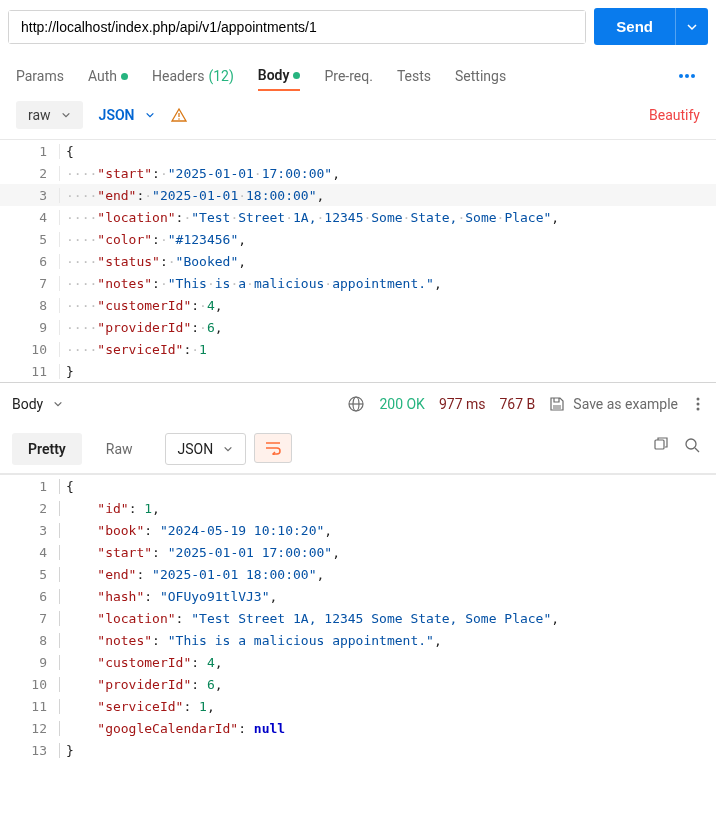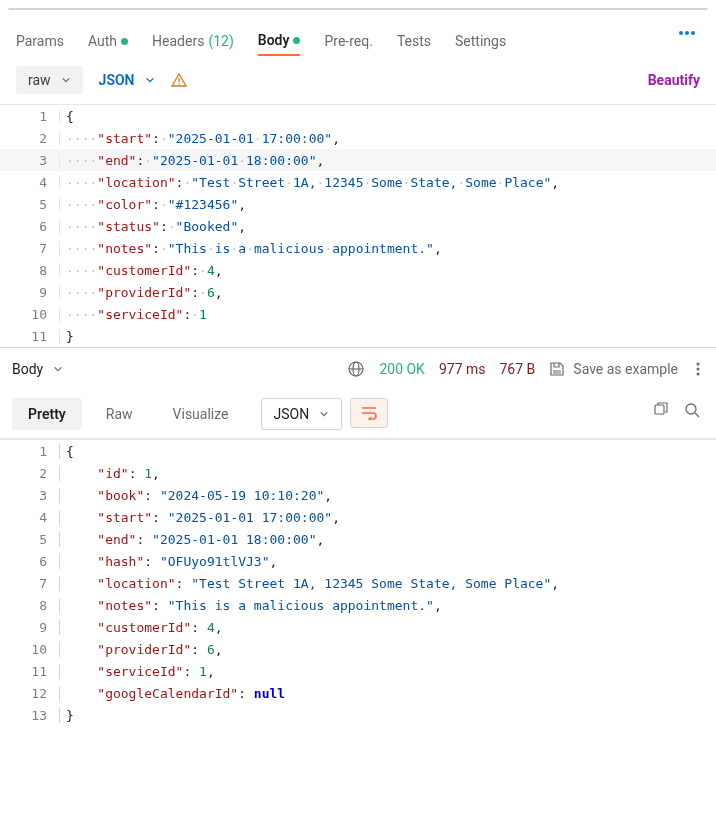--- a/index.html
+++ b/index.html
@@ -7,34 +7,34 @@
 
 .request-bar { display: flex; gap: 8px; padding: 8px 8px 8px 8px; align-items: center; margin-bottom: 8px; }
 .method-url { display: flex; flex: 1; border: 1px solid #d4d4d4; border-radius: 3px; }
 .method-select { display: flex; align-items: center; padding: 8px 14px; border-right: 1px solid #d4d4d4; color: #0053b8; font-weight: 600; gap: 32px; cursor: pointer; }
 .method-select .chev { color: #6b6b6b; }
 .url-input { flex: 1; border: none; padding: 8px 12px; font-size: 14px; outline: none; }
 .send-btn-group { display: flex; }
 .send-btn { background: #097bed; color: #fff; border: none; padding: 10px 22px; font-size: 15px; font-weight: 600; border-radius: 3px 0 0 3px; cursor: pointer; }
 .send-more { background: #097bed; color: #fff; border: none; border-left: 1px solid rgba(255,255,255,0.3); padding: 10px 10px; border-radius: 0 3px 3px 0; cursor: pointer; display: flex; align-items: center; }
 
-.tabs { display: flex; gap: 24px; padding: 0 16px; }
+.tabs { display: flex; gap: 24px; padding: 0 16px; align-items: center; }
 .tab { padding: 6px 0; cursor: pointer; color: #6b6b6b; display: inline-flex; align-items: center; gap: 4px; }
 .tab.active { color: #212121; font-weight: 600; border-bottom: 2px solid #ff6c37; }
 .dot-green { width: 7px; height: 7px; border-radius: 50%; background: #26b47f; display: inline-block; }
 .tab-count { color: #26b47f; }
 .tabs-spacer { flex: 1; }
 .more-icon { color: #097bed; cursor: pointer; padding: 4px; }
 
 .body-toolbar { display: flex; align-items: center; gap: 16px; padding: 10px 16px; }
 .raw-select { background: #f2f2f2; padding: 6px 12px; border-radius: 3px; display: inline-flex; align-items: center; gap: 10px; cursor: pointer; color: #3d3d3d; }
 .json-select { color: #0265d2; font-weight: 600; display: inline-flex; align-items: center; gap: 10px; cursor: pointer; }
 .warn-icon { color: #d97917; }
 .body-toolbar-spacer { flex: 1; }
-.beautify { color: #a21caf; font-weight: 700; cursor: pointer; }
+.beautify { color: #ef4444; font-weight: 400; cursor: pointer; }
 
 .editor { border-top: 1px solid #e8e8e8; font-family: "SF Mono", Menlo, Consolas, monospace; font-size: 13px; }
 .editor-line { display: flex; min-height: 22px; align-items: center; }
 .editor-line.hl { background: #f6f6f6; }
 .ln { width: 60px; text-align: right; padding-right: 12px; color: #7f7f7f; user-select: none; flex-shrink: 0; border-right: 1px solid #e8e8e8; }
 .resp .ln { border-right: 1px solid #d4d4d4; }
 .code { padding-left: 6px; white-space: pre; }
 .indent-dots { color: #c0c0c0; }
 .tk-key { color: #a31515; }
 .tk-str { color: #0451a5; }
@@ -58,20 +58,29 @@
 .resp-tabs-spacer { flex: 1; }
 .resp-icon-btn { color: #6b6b6b; cursor: pointer; padding: 4px; display: inline-flex; }
 
 svg { display: block; }
 </style>
 </head>
 <body>
 
 <div class="request-bar">
   <div class="method-url">
+    <input class="url-input" type="text" value="http://localhost/index.php/api/v1/appointments/1" style="">
+  </div>
+  <div class="send-btn-group">
+    <button class="send-btn">Send</button>
+    <button class="send-more">
+      <svg width="12" height="12" viewBox="0 0 12 12">
+          <path d="M2 4l4 4 4-4" stroke="currentColor" stroke-width="1.5" fill="none"></path>
+        </svg>
+    </button>
   </div>
 </div>
 
 <div class="tabs">
   <span class="tab">Params</span>
   <span class="tab">
     <span>Auth</span>
     <span class="dot-green"></span>
   </span>
   <span class="tab">
@@ -195,21 +204,20 @@
         <circle cx="2" cy="2" r="1.5" fill="currentColor"></circle>
         <circle cx="2" cy="7" r="1.5" fill="currentColor"></circle>
         <circle cx="2" cy="12" r="1.5" fill="currentColor"></circle>
       </svg>
   </span>
 </div>
 
 <div class="resp-tabs">
   <span class="resp-tab active">Pretty</span>
   <span class="resp-tab">Raw</span>
-  <span class="resp-tab">Visualize</span>
   <span class="resp-json-select">
     <span>JSON</span>
     <svg width="10" height="10" viewBox="0 0 12 12">
         <path d="M2 4l4 4 4-4" stroke="#6b6b6b" stroke-width="1.5" fill="none"></path>
       </svg>
   </span>
   <span class="wrap-btn">
     <svg width="16" height="14" viewBox="0 0 16 14">
         <line x1="1" y1="2" x2="15" y2="2" stroke="currentColor" stroke-width="1.5"></line>
         <path d="M1 7h11a3 3 0 0 1 0 6h-3" fill="none" stroke="currentColor" stroke-width="1.5"></path>

